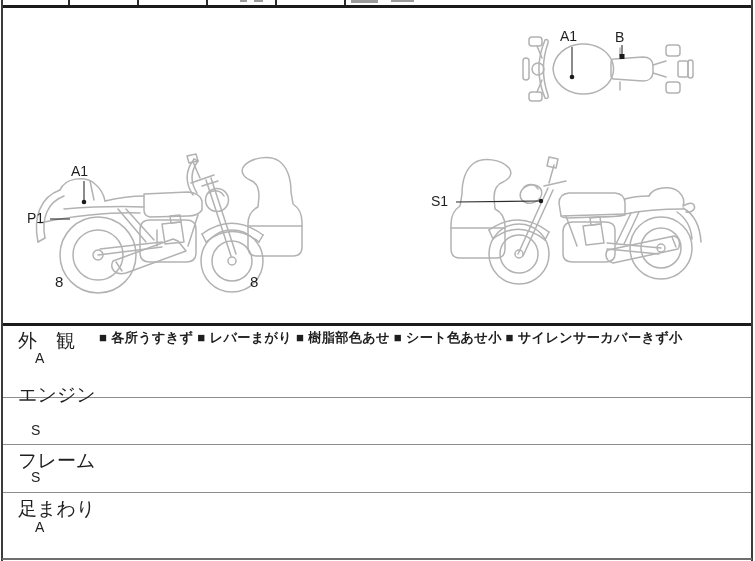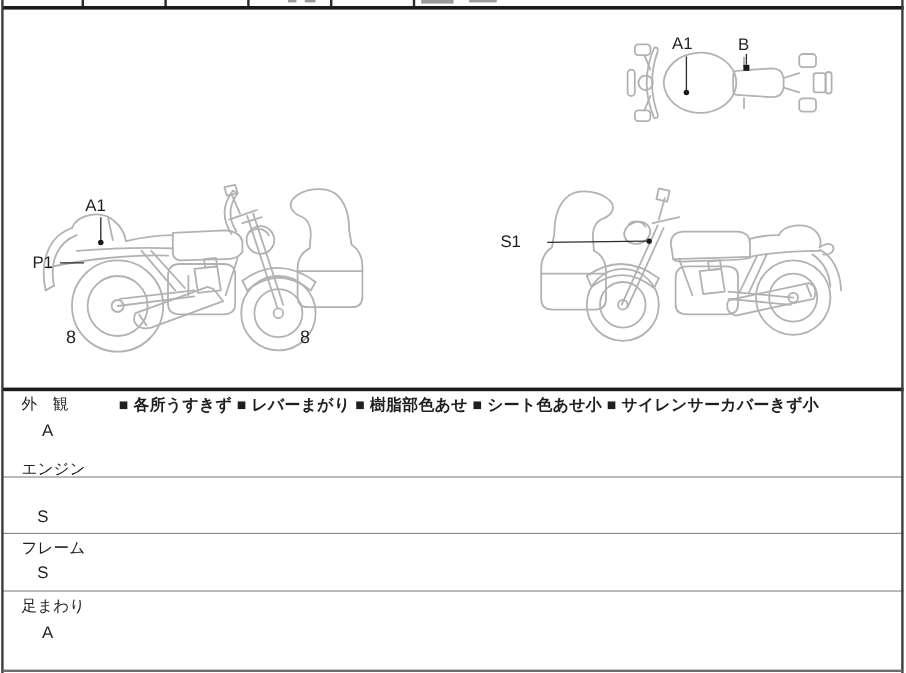--- a/index.html
+++ b/index.html
@@ -9,21 +9,21 @@
   .thick{height:3px;background:#1b1b1b;}
   .thin{height:1px;background:#8d8d8d;}
   .vcell{position:absolute;top:0;width:2px;height:5px;background:#2a2a2a;}
   .border-left{position:absolute;left:1px;top:0;width:2px;height:561px;background:#3c3c3c;}
   .border-right{position:absolute;right:2px;top:0;width:2px;height:561px;background:#3c3c3c;}
   .border-bottom{position:absolute;left:2px;right:3px;top:558px;height:2px;background:#6e6e6e;}
   .rem{position:absolute;background:#9b9b9b;}
   .art{position:absolute;}
   .dlabel{position:absolute;color:#1f1f1f;font-size:14px;line-height:1;white-space:nowrap;}
   .num8{font-size:15px;}
-  .sec-name{position:absolute;left:18px;font-size:13px;line-height:1.15;white-space:nowrap;}
+  .sec-name{position:absolute;left:18px;font-size:19px;line-height:1.15;white-space:nowrap;}
   .sec-rating{position:absolute;left:31px;font-size:14px;line-height:1;}
   .sec-notes{position:absolute;left:99px;font-size:13.2px;line-height:1.25;white-space:nowrap;letter-spacing:0.3px;font-weight:bold;}
 </style>
 </head>
 <body>
 
 <div class="sheet">
 
   <div>
     <div class="vcell" style="left:68px"></div>
@@ -166,21 +166,21 @@
         <path d="M158,74 L176,72 L179,91 L161,93 Z"></path>
         <path d="M165,66 L175,65 L176,72 L166,73 Z"></path>
         <path d="M183,98 L249,84 Q256,86 254,95 L253,97 L188,111 Q181,109 181,103 Q181,99 183,98 Z"></path>
         <path d="M247,85 L251,95"></path>
       </g>
       <g stroke="#2c2c2c" stroke-width="1.1" fill="none">
         <path d="M31,50 L114,49"></path>
       </g>
       <circle cx="116" cy="49" r="2.2" fill="#1a1a1a"></circle>
     </svg>
-    <div class="dlabel" style="left:417px;top:194px">S1</div>
+    <div class="dlabel" style="left:431px;top:194px">S1</div>
   </div>
 
   <div class="hline thick" style="top:323px"></div>
 
   <div>
     <div class="sec-name" style="top:330px">外　観</div>
     <div class="sec-notes" style="top:330px">■ 各所うすきず ■ レバーまがり ■ 樹脂部色あせ ■ シート色あせ小 ■ サイレンサーカバーきず小</div>
     <div class="sec-rating" style="top:351px;left:35px">A</div>
   </div>
   <div class="hline thin" style="top:397px"></div>

